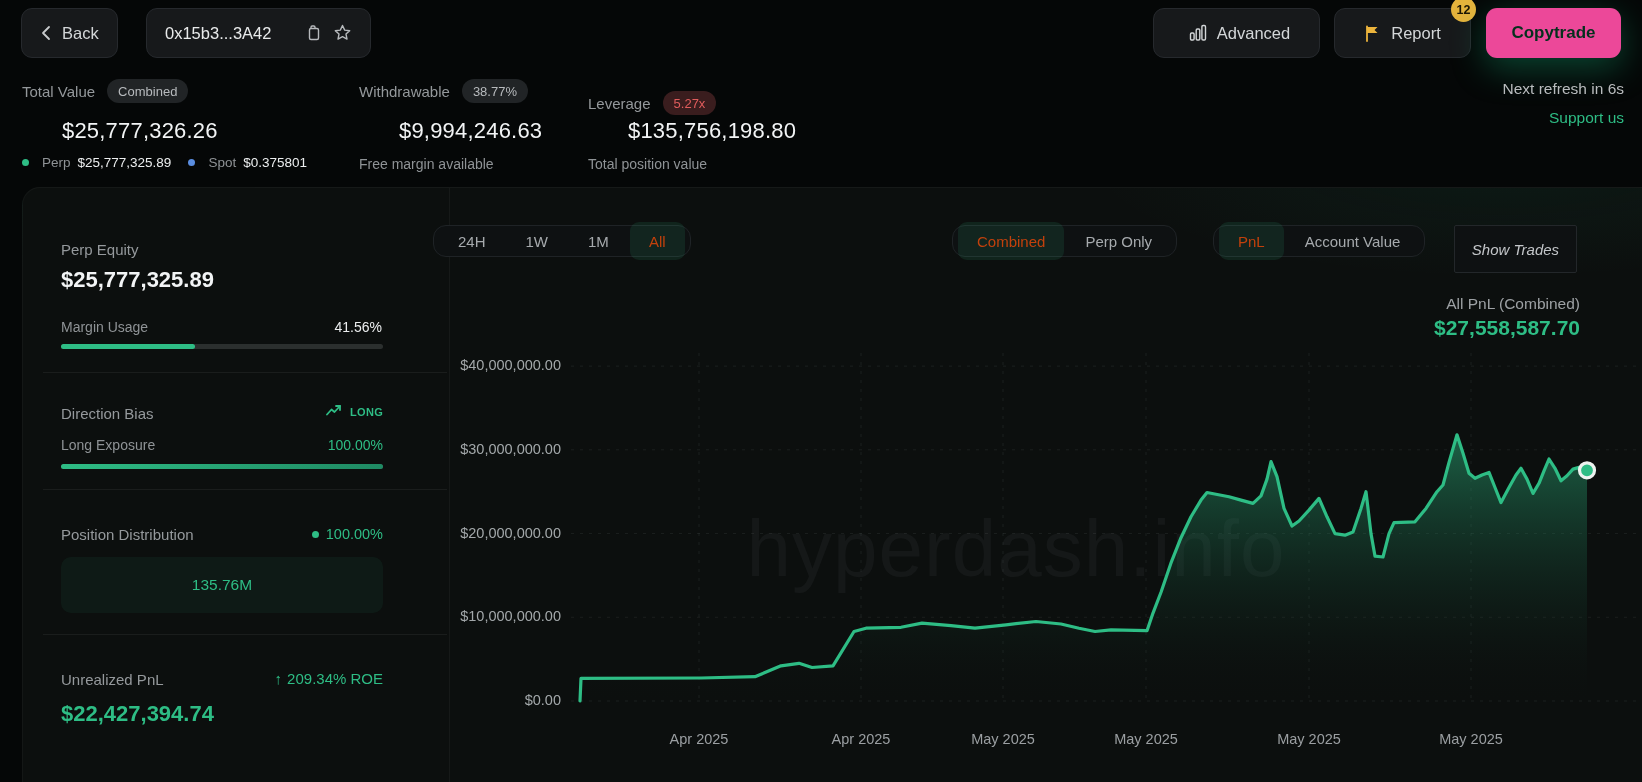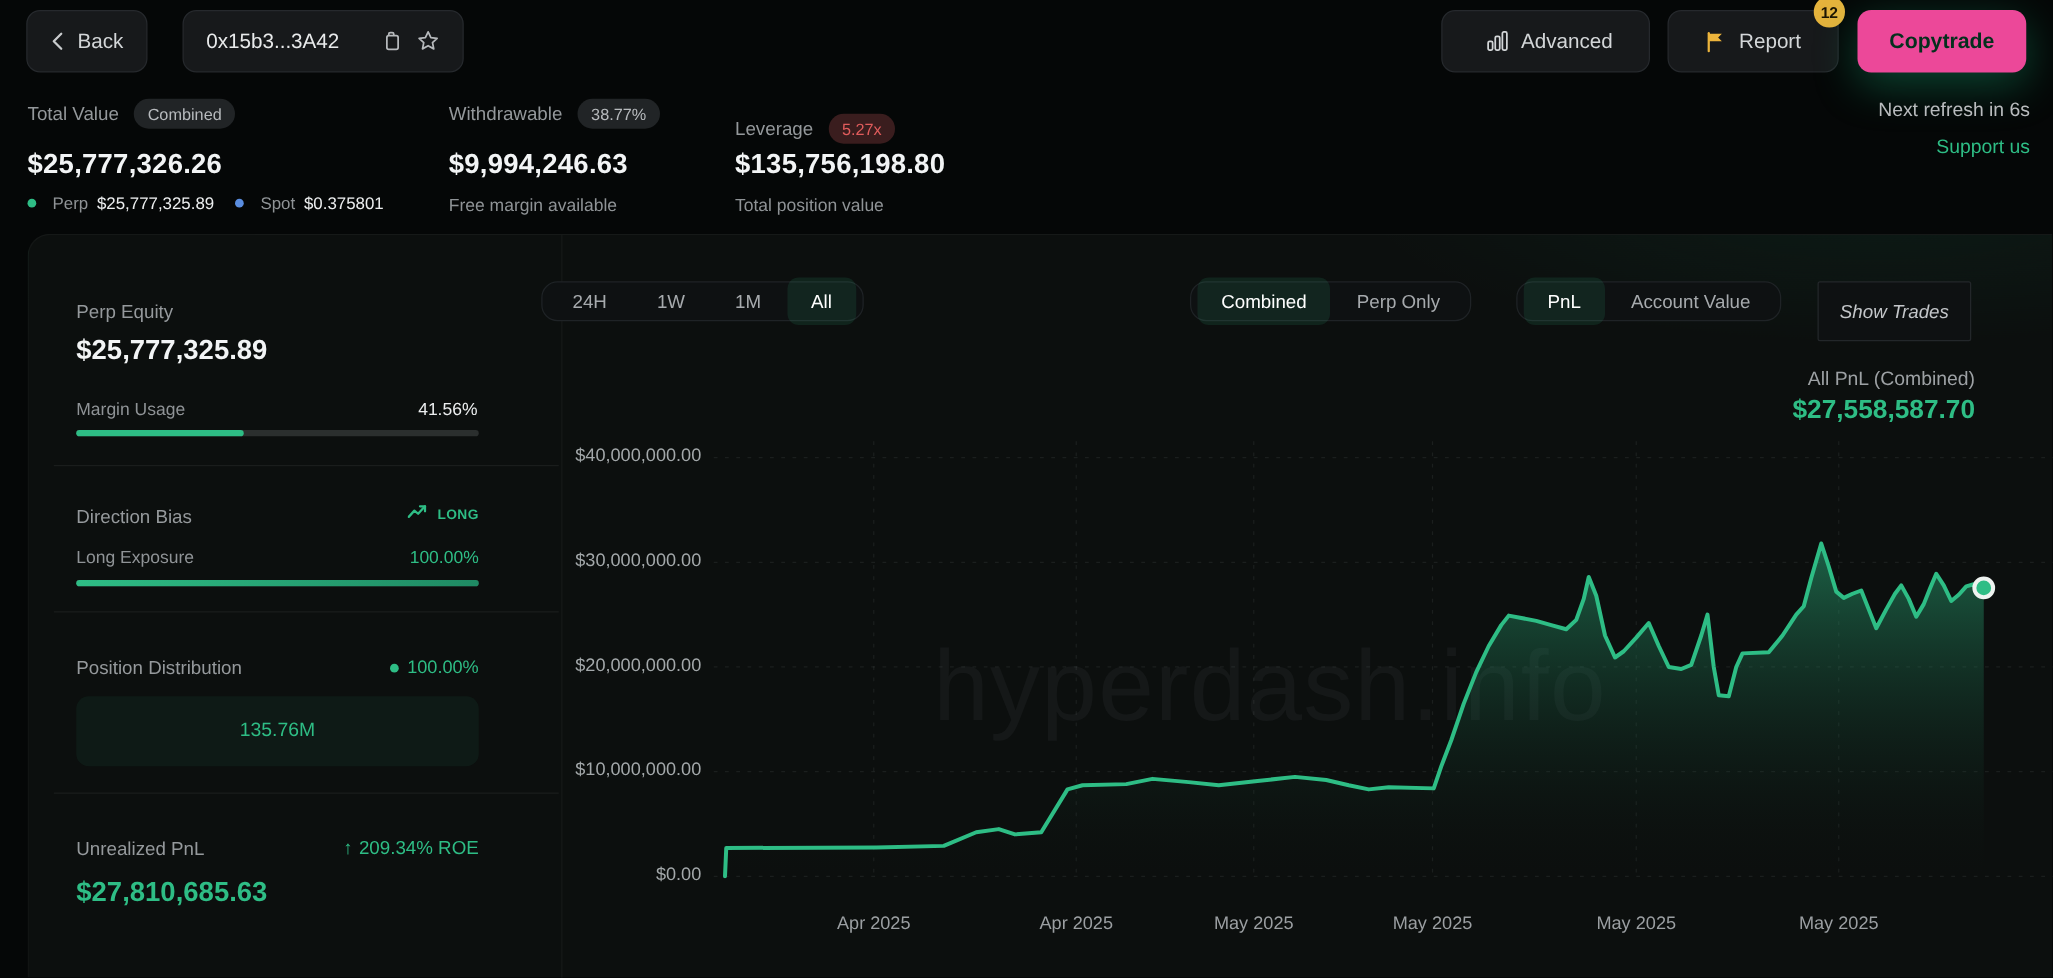--- a/index.html
+++ b/index.html
@@ -18,21 +18,21 @@
     background:#ec4899; color:#04301d; font-size:17px; font-weight:600; border:none; cursor:pointer;
     display:flex; align-items:center; justify-content:center;
     box-shadow:0 10px 34px rgba(21,184,127,0.35); }
   .refresh-txt { position:absolute; right:18px; top:80px; color:#b9bcbe; font-size:15.5px; text-align:right; }
   .support-txt { position:absolute; right:18px; top:109px; color:#2ebd85; font-size:15.5px; text-align:right; cursor:pointer; }
   
   .stat-label { color:#94989b; font-size:15px; }
   .pill { display:inline-flex; align-items:center; height:24px; padding:0 11px; border-radius:12px;
     background:#212426; color:#b7babd; font-size:13px; }
   .pill.red { background:#3a1d1e; color:#e05c5c; }
-  .stat-value { color:#f2f4f5; font-size:22px; font-weight:700; letter-spacing:0.2px; }
+  .stat-value { color:#f2f4f5; font-size:22px; font-weight:400; letter-spacing:0.2px;margin-left:40px; }
   .stat-sub { color:#8f9396; font-size:14px; }
   .dot { display:inline-block; width:7px; height:7px; border-radius:50%; margin-right:6px; vertical-align:middle; }
   
   .card { position:absolute; left:22px; top:187px; width:1620px; height:595px;
     background:#0c0f0e; border-radius:18px 0 0 0; border-top:1px solid rgba(255,255,255,0.04);
     border-left:1px solid rgba(255,255,255,0.03);
     background-image:radial-gradient(420px 120px at 1480px -30px, rgba(21,184,127,0.07), transparent); }
   .vsep { position:absolute; left:426px; top:0; width:1px; height:595px; background:rgba(255,255,255,0.045); }
   .divider { position:absolute; left:20px; width:404px; height:1px; background:rgba(255,255,255,0.06); }
   .plabel { color:#95999c; font-size:15px; }
@@ -43,21 +43,21 @@
   .bar-fill { height:5px; border-radius:3px; background:#2ebd85; }
   .bar-fill.grad { background:linear-gradient(90deg,#2ebd85,#1f8a63); }
   .pos-box { position:absolute; left:38px; top:369px; width:322px; height:56px; border-radius:10px;
     background:rgba(46,189,133,0.07); display:flex; align-items:center; justify-content:center;
     color:#2ebd85; font-size:15.5px; }
   
   .tabgroup { position:absolute; top:37px; height:32px; display:flex; align-items:center;
     background:#0e1112; border:1px solid #1f2326; border-radius:13px; padding:5px; gap:2px; }
   .tab { height:38px; display:flex; align-items:center; justify-content:center; padding:0 19px;
     color:#a6aaad; font-size:15px; border-radius:9px; cursor:pointer; white-space:nowrap; }
-  .tab.active { background:rgba(46,189,133,0.12); color:#ffffff; }
+  .tab.active { background:rgba(46,189,133,0.12); color:#c2410c; }
   .show-trades { position:absolute; top:37px; left:1431px; width:123px; height:48px;
     border:1px solid #23272a; border-radius:2px; background:#0e1112;
     display:flex; align-items:center; justify-content:center; color:#c3c6c9; font-size:15px; cursor:pointer;font-style:italic; }
   .chart-total-label { position:absolute; right:62px; top:107px; color:#9da1a4; font-size:15.5px; text-align:right; }
   .chart-total-value { position:absolute; right:62px; top:128px; color:#2ebd85; font-size:21px; font-weight:600; text-align:right; }
   
   .watermark { position:absolute; left:543px; top:315px; width:900px; text-align:center;
     font-size:80px; letter-spacing:1px; color:rgba(235,240,245,0.045); pointer-events:none; }
   .ylabel { position:absolute; width:150px; text-align:right; color:#a3a8aa; font-size:14.5px; }
   .xlabel { position:absolute; transform:translateX(-50%); color:#9b9fa2; font-size:14.5px; top:543px; }
@@ -183,21 +183,21 @@
   <div class="pos-box">
     <span>135.76M</span>
   </div>
   <div class="divider" style="top:446px;"></div>
 
   <div class="abs plabel" style="left:38px; top:483px;">Unrealized PnL</div>
   <div class="abs" style="left:200px; top:482px; width:160px; display:flex; justify-content:flex-end; align-items:center; gap:5px;">
     <span class="green" style="font-size:15px;">↑</span>
     <span class="green" style="font-size:15px;">209.34% ROE</span>
   </div>
-  <div class="abs green" style="left:38px; top:513px; font-size:22px; font-weight:600;">$27,810,685.63</div>
+  <div class="abs green" style="left:38px; top:513px; font-size:22px; font-weight:600;">$22,427,394.74</div>
 
   <div class="tabgroup" style="left:410px;">
     <div class="tab">24H</div>
     <div class="tab">1W</div>
     <div class="tab">1M</div>
     <div class="tab active">All</div>
   </div>
   <div class="tabgroup" style="left:929px;">
     <div class="tab active">Combined</div>
     <div class="tab">Perp Only</div>

